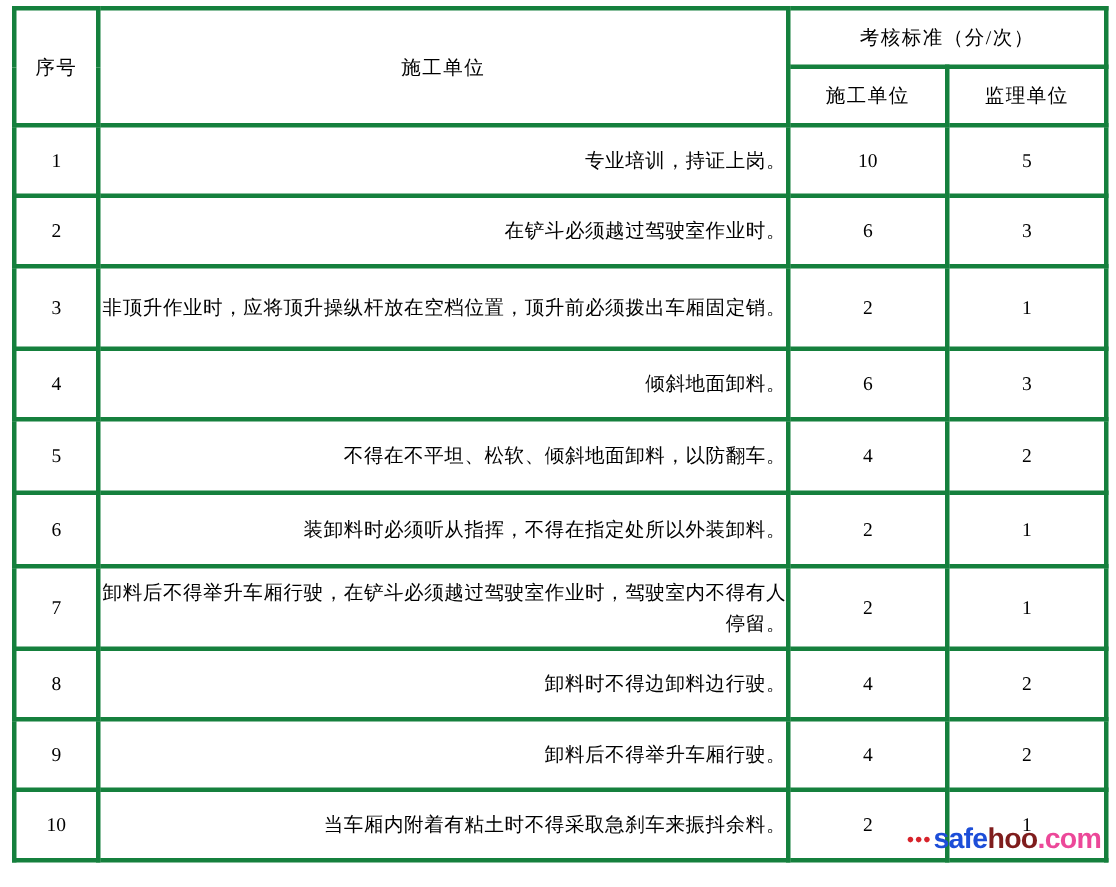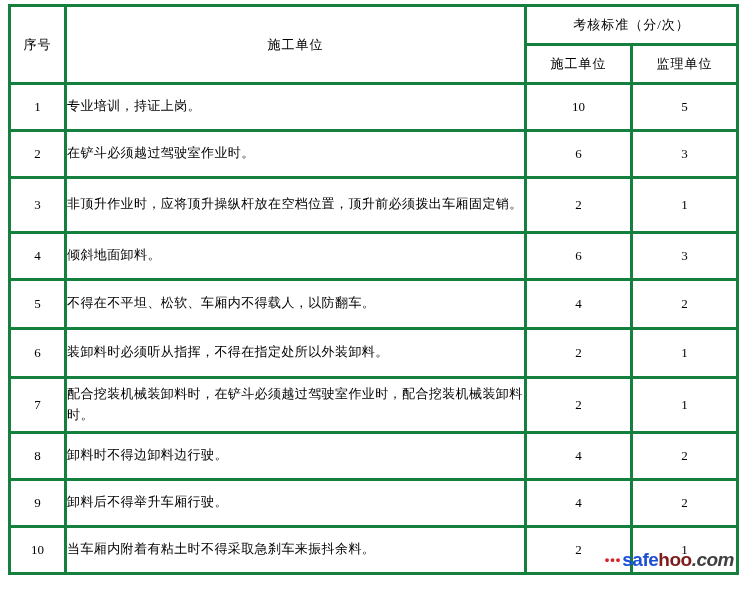--- a/index.html
+++ b/index.html
@@ -52,26 +52,25 @@
     text-align: center;
     font-size: 14px;
     height: 36px;
     letter-spacing: 1px;
   }
   td.cell-no {
     text-align: center;
     font-size: 14px;
   }
   td.cell-point {
-    text-align: left;
+    text-align: right;
     padding: 7px 10px 7px 12px;
     line-height: 1.65;
     font-size: 14px;
     letter-spacing: 0.4px;
-    font-family: Liberation Mono, monospace;
   }
   td.cell-score {
     text-align: center;
     font-size: 14px;
   }
   tr.row-1 td { height: 44px; }
   tr.row-2 td { height: 44px; }
   tr.row-3 td { height: 52px; }
   tr.row-4 td { height: 44px; }
   tr.row-5 td { height: 46px; }
@@ -95,21 +94,21 @@
   }
   .watermark .dots {
     display: inline-block;
     letter-spacing: 1px;
     font-size: 13px;
     color: #d7232b;
     margin-right: 1px;
   }
   .watermark .wm-red { color: #1d4ed8; }
   .watermark .wm-blue { color: #7f1d1d; }
-  .watermark .wm-red2 { color: #404040; font-style: italic; }
+  .watermark .wm-red2 { color: #ec4899; }
 </style>
 </head>
 <body>
 
 <div class="page">
 
   <table class="inspection">
     <colgroup>
       <col class="col-no">
       <col class="col-point">
@@ -147,33 +146,33 @@
         <td class="cell-score">1</td>
       </tr>
       <tr class="row-4">
         <td class="cell-no">4</td>
         <td class="cell-point">倾斜地面卸料。</td>
         <td class="cell-score">6</td>
         <td class="cell-score">3</td>
       </tr>
       <tr class="row-5">
         <td class="cell-no">5</td>
-        <td class="cell-point">不得在不平坦、松软、车厢内不得载人，以防翻车。</td>
+        <td class="cell-point">不得在不平坦、松软、倾斜地面卸料，以防翻车。</td>
         <td class="cell-score">4</td>
         <td class="cell-score">2</td>
       </tr>
       <tr class="row-6">
         <td class="cell-no">6</td>
         <td class="cell-point">装卸料时必须听从指挥，不得在指定处所以外装卸料。</td>
         <td class="cell-score">2</td>
         <td class="cell-score">1</td>
       </tr>
       <tr class="row-7">
         <td class="cell-no">7</td>
-        <td class="cell-point">配合挖装机械装卸料时，在铲斗必须越过驾驶室作业时，配合挖装机械装卸料时。</td>
+        <td class="cell-point">卸料后不得举升车厢行驶，在铲斗必须越过驾驶室作业时，驾驶室内不得有人停留。</td>
         <td class="cell-score">2</td>
         <td class="cell-score">1</td>
       </tr>
       <tr class="row-8">
         <td class="cell-no">8</td>
         <td class="cell-point">卸料时不得边卸料边行驶。</td>
         <td class="cell-score">4</td>
         <td class="cell-score">2</td>
       </tr>
       <tr class="row-9">

